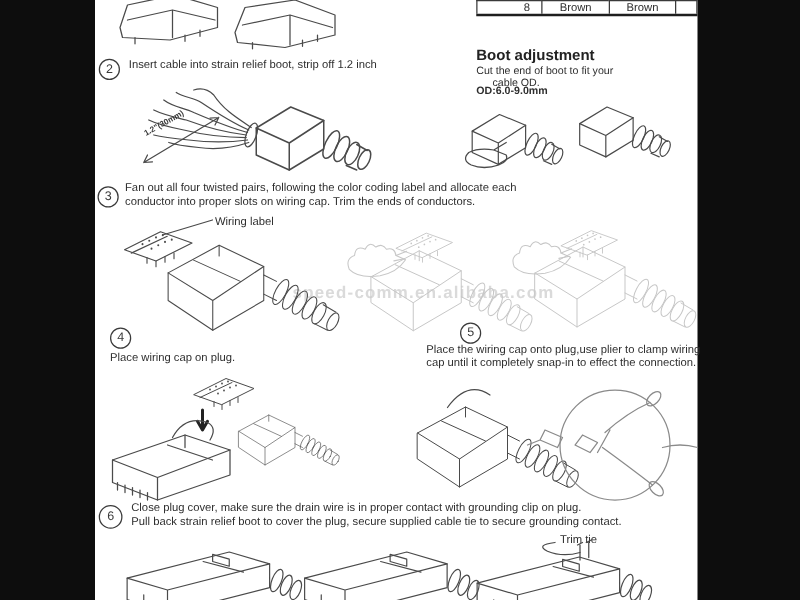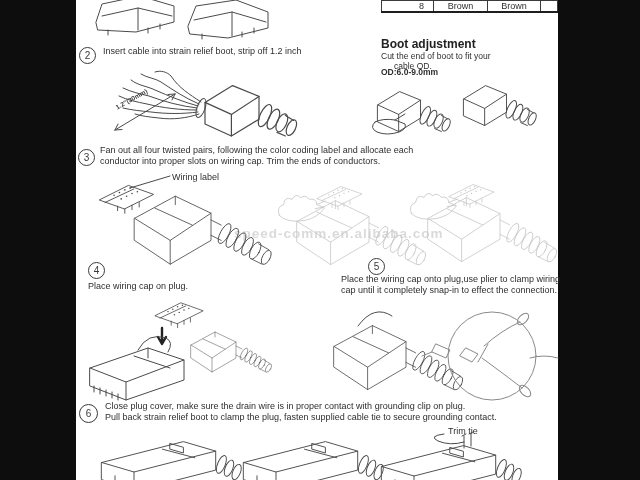--- a/index.html
+++ b/index.html
@@ -197,21 +197,21 @@
         <ellipse class="ln" cx="207" cy="23" rx="4" ry="7" transform="rotate(45 207 23)"></ellipse>
         <ellipse class="ln" cx="209" cy="95" rx="4" ry="7" transform="rotate(-45 209 95)"></ellipse>
         <path class="ln" d="M150,52 L162,58 L156,66 L144,60 Z"></path>
         <path class="ln" d="M120,48 L134,54 L130,62 L116,56 Z M116,56 l-10,4"></path>
         <path class="ln" d="M214,62 Q228,58 242,62"></path>
       </g>
     </svg>
 
     <div class="badge" style="left:3px;top:404px;width:17px;height:17px;line-height:17px;">6</div>
     <div class="abs txt" style="left:29px;top:401px;">Close plug cover, make sure the drain wire is in proper contact with grounding clip on plug.</div>
-    <div class="abs txt" style="left:29px;top:412px;">Pull back strain relief boot to clamp the plug, fasten supplied cable tie to secure grounding contact.</div>
+    <div class="abs txt" style="left:29px;top:412px;">Pull back strain relief boot to cover the plug, secure supplied cable tie to secure grounding contact.</div>
     <div class="abs txt" style="left:372px;top:426px;">Trim tie</div>
     <svg class="art" style="left:12px;top:428px;" width="470" height="52">
       <g class="dark">
         <use href="#s-closedplug" transform="translate(8,6) scale(0.95)"></use>
         <use href="#s-closedplug" transform="translate(150,6) scale(0.95)"></use>
         <use href="#s-closedplug" transform="translate(288,10) scale(0.95)"></use>
         <path class="ln" d="M376,8 L376,20 M383,6 L383,18 M374,8 l4,-2 M381,6 l4,-2"></path>
         <path class="ln" d="M356,6 Q340,8 350,13 Q362,18 376,14"></path>
       </g>
     </svg>

